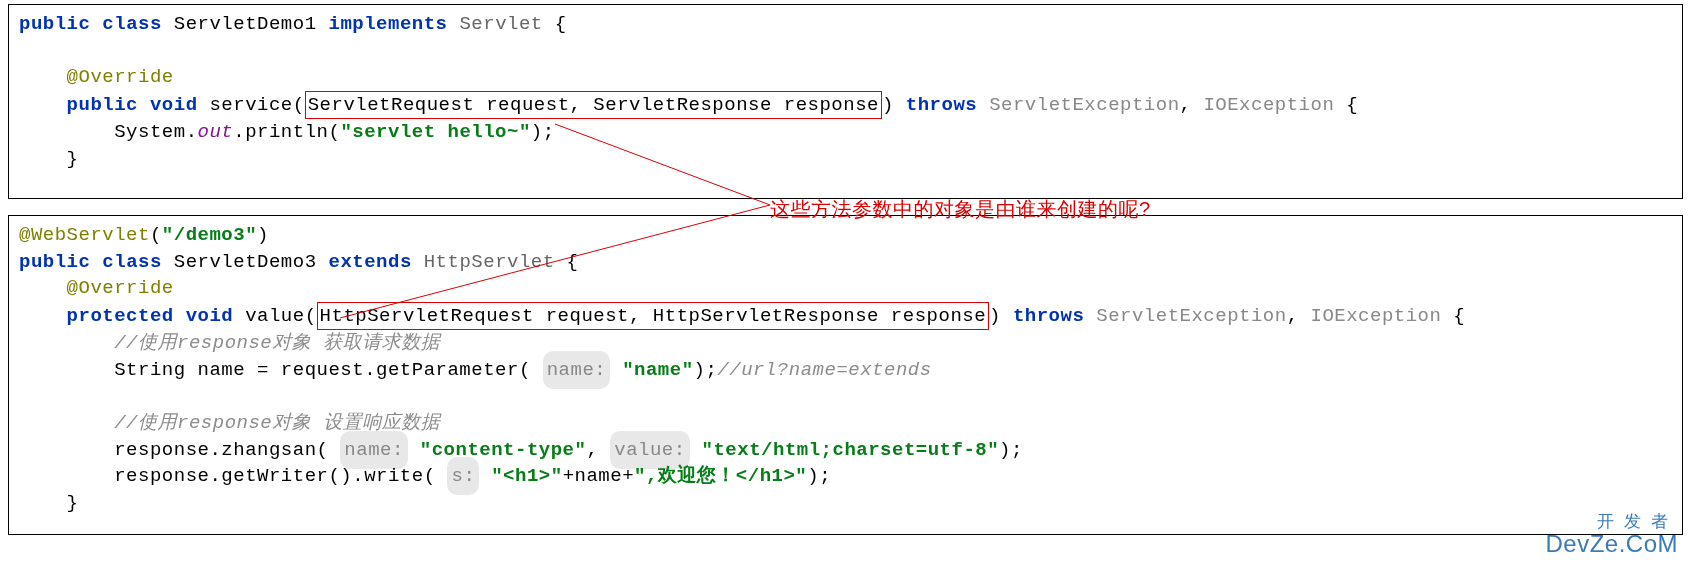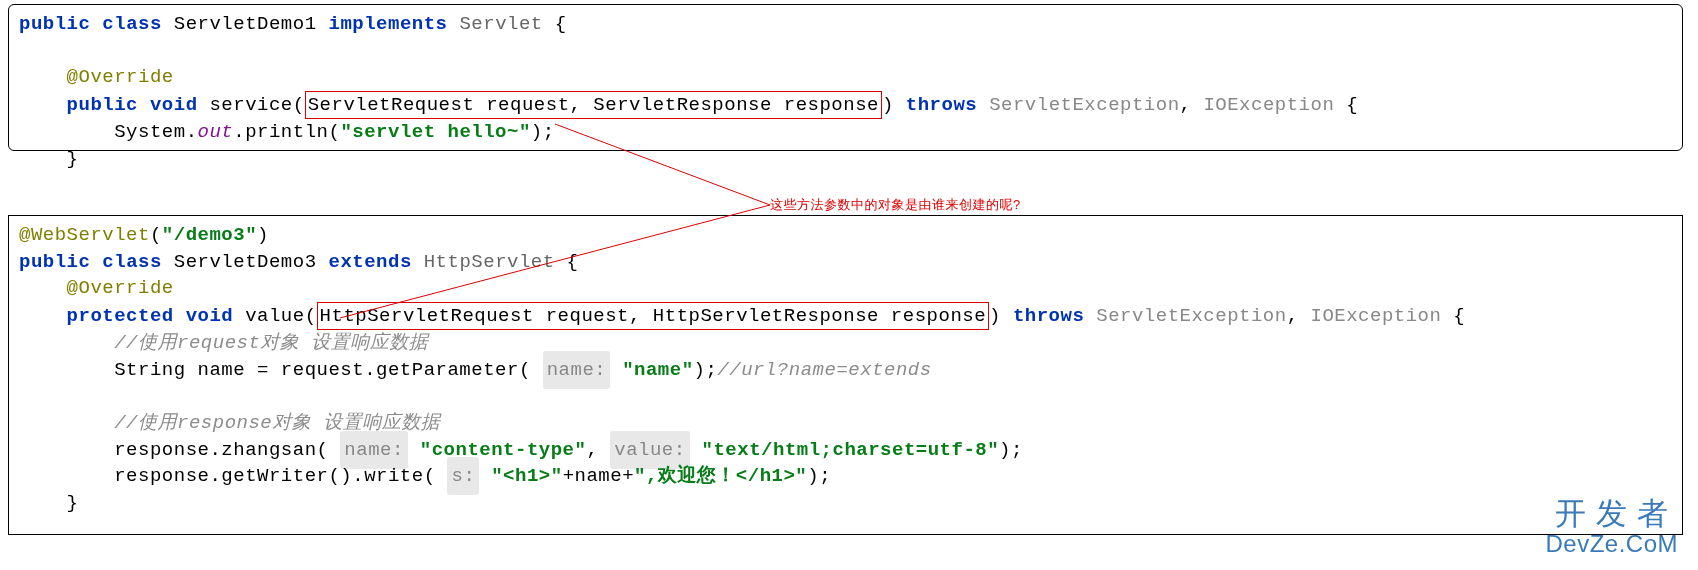--- a/index.html
+++ b/index.html
@@ -14,58 +14,58 @@
     }
     .code-box {
       border: 1px solid #000;
       padding: 6px 10px;
       margin: 0;
       position: absolute;
       left: 8px;
       right: 15px;
       background: #fff;
     }
-    .box1 { top: 4px; height: 147px; border-radius: 6px; }
+    .box1 { top: 4px; height: 195px; }
     .box2 { top: 215px; height: 320px; }
     pre { font-family: inherit; white-space: pre; line-height: 1.4; }
     .kw { color: #0033b3; font-weight: bold; }
     .kw-throws { color: #0033b3; font-weight: bold; }
     .ident { color: #000; }
     .type { color: #666; }
     .type-light { color: #888; }
     .ann { color: #808000; }
     .str { color: #067d17; font-weight: bold; }
     .field { color: #871094; font-style: italic; }
     .comment { color: #8c8c8c; font-style: italic; }
-    .param-hint { background: #e8e8e8; color: #888; border-radius: 3px; padding: 8px 4px; font-style: normal; }
+    .param-hint { background: #e8e8e8; color: #888; border-radius: 10px; padding: 8px 4px; font-style: normal; }
     .red-box {
       border: 1px solid #d00;
       padding: 0 2px;
       display: inline-block;
     }
     .annotation-text {
       position: absolute;
       color: #d00;
       font-family: "SimSun", "Microsoft YaHei", sans-serif;
-      font-size: 13px;
+      font-size: 20px;
       top: 196px;
       left: 770px;
       z-index: 10;
     }
     .watermark {
       position: absolute;
       right: 20px;
       bottom: 14px;
       text-align: right;
       color: #3a7ab8;
       font-family: "Microsoft YaHei", sans-serif;
       line-height: 1.05;
       z-index: 20;
     }
-    .watermark .cn { font-size: 31px; letter-spacing: 10px; margin-top: 47px; }
+    .watermark .cn { font-size: 17px; letter-spacing: 10px; margin-top: 47px; }
     .watermark .en { font-size: 24px; font-family: Arial, sans-serif; letter-spacing: 0.5px; }
     svg.lines {
       position: absolute;
       top: 0; left: 0;
       width: 1698px; height: 570px;
       pointer-events: none;
       z-index: 5;
     }
   </style>
 </head>
@@ -80,21 +80,21 @@
     <span>}</span></pre>
 </div>
 
 <div class="annotation-text">这些方法参数中的对象是由谁来创建的呢?</div>
 
 <div class="code-box box2">
 <pre><span class="ann">@WebServlet</span><span>(</span><span class="str">"/demo3"</span><span>)</span>
 <span class="kw">public</span> <span class="kw">class</span> <span class="ident">ServletDemo3</span> <span class="kw">extends</span> <span class="type">HttpServlet</span><span> {</span>
     <span class="ann">@Override</span>
     <span class="kw">protected</span> <span class="kw">void</span> <span class="ident">value</span><span>(</span><span class="red-box">HttpServletRequest request, HttpServletResponse response</span><span>)</span> <span class="kw-throws">throws</span> <span class="type-light">ServletException</span><span>,</span> <span class="type-light">IOException</span><span> {</span>
-        <span class="comment">//使用request对象 设置响应数据</span>
+        <span class="comment">//使用response对象 获取请求数据</span>
         <span>String name = request.getParameter(</span> <span class="param-hint">name:</span> <span class="str">"name"</span><span>);</span><span class="comment">//url?name=extends</span>
 
         <span class="comment">//使用response对象 设置响应数据</span>
         <span>response.zhangsan(</span> <span class="param-hint">name:</span> <span class="str">"content-type"</span><span>,</span> <span class="param-hint">value:</span> <span class="str">"text/html;charset=utf-8"</span><span>);</span>
         <span>response.getWriter().write(</span> <span class="param-hint">s:</span> <span class="str">"&lt;h1&gt;"</span><span>+name+</span><span class="str">",欢迎您！&lt;/h1&gt;"</span><span>);</span>
     <span>}</span></pre>
 </div>
 
 <svg class="lines">
   <line x1="770" y1="205" x2="340" y2="318" stroke="#d00" stroke-width="1"></line>

